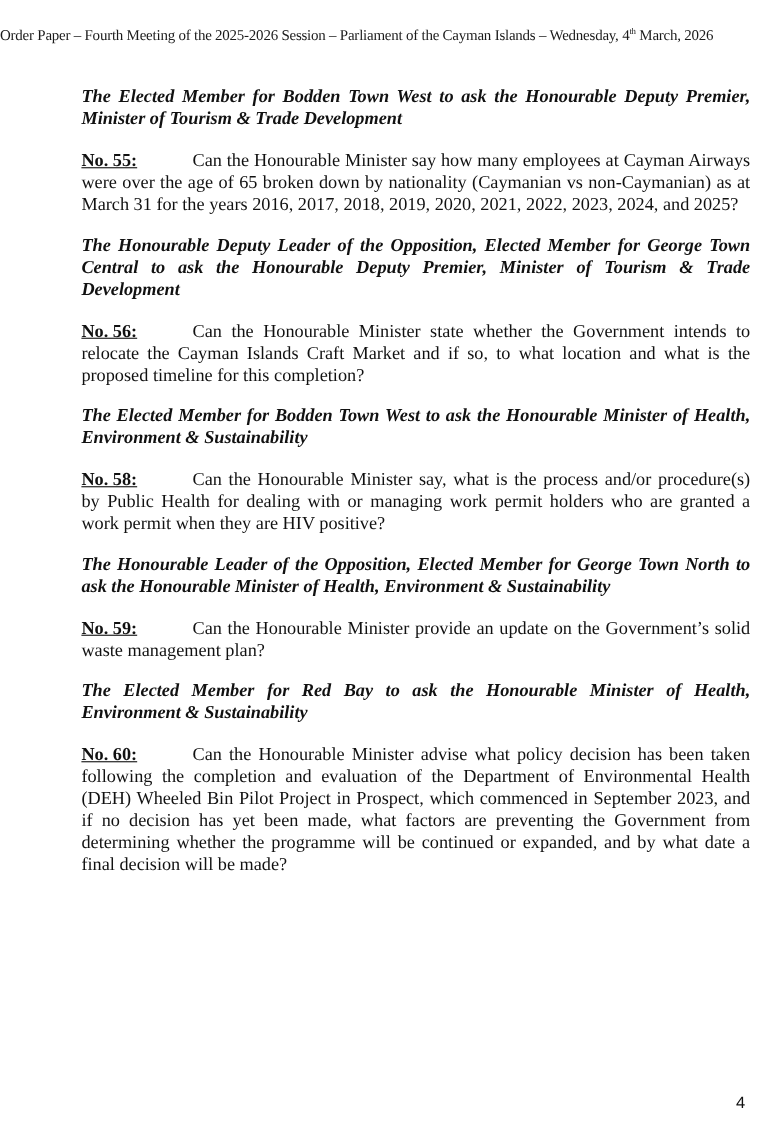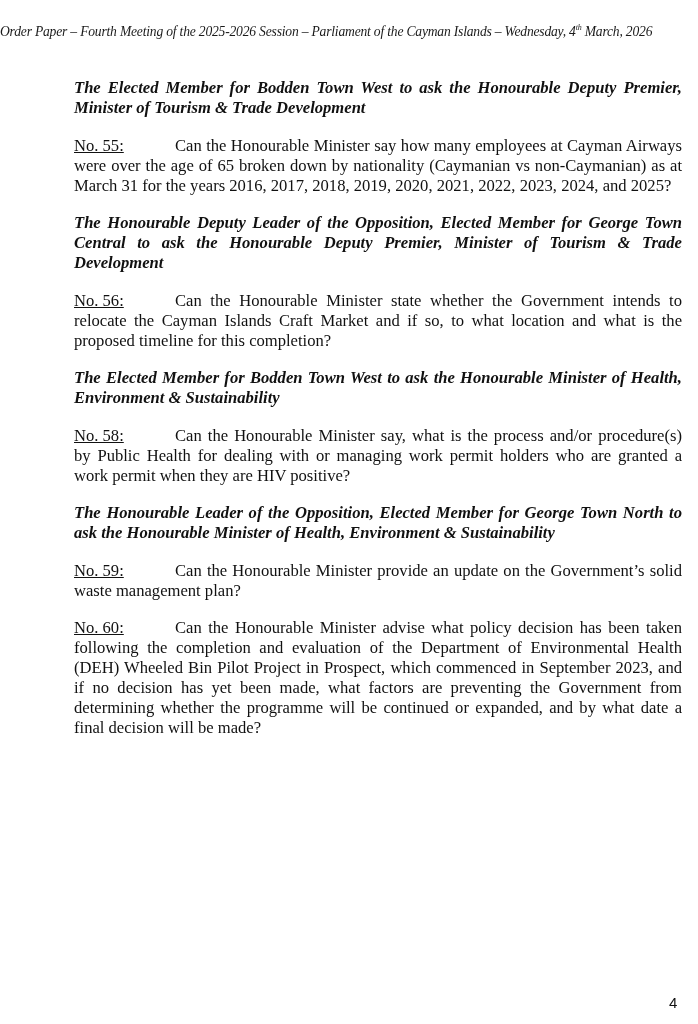--- a/index.html
+++ b/index.html
@@ -10,21 +10,20 @@
     overflow: hidden;
     font-family: "Liberation Serif", "DejaVu Serif", serif;
     color: #111111;
   }
   .header {
     position: absolute;
     top: 24px;
     left: 0;
     width: 631px;
     text-align: center;
-    font-style: italic;
     font-size: 13.6px;
     letter-spacing: -0.2px;
     color: #1a1a1a;
     white-space: nowrap;
   }
   .header sup { font-size: 8px; vertical-align: super; line-height: 0; }
   .content {
     position: absolute;
     top: 78px;
     left: 74px;
@@ -38,21 +37,21 @@
     margin: 0 0 18px 0;
     font-style: italic;
   }
   .question {
     font-size: 16.6px;
     line-height: 20px;
     text-align: justify;
     margin: 0 0 17px 0;
   }
   .qno {
-    font-weight: normal;
+    font-weight: bold;
     text-decoration: underline;
     display: inline-block;
     width: 101px;
   }
   .block { margin: 0; }
   .page-number {
     position: absolute;
     top: 994px;
     left: 669px;
     font-family: "Liberation Sans", "DejaVu Sans", sans-serif;
@@ -84,18 +83,19 @@
     <p class="asker">The Elected Member for Bodden Town West to ask the Honourable Minister of Health, Environment &amp; Sustainability</p>
     <p class="question"><span class="qno">No. 58:</span><span>Can the Honourable Minister say, what is the process and/or procedure(s) by Public Health for dealing with or managing work permit holders who are granted a work permit when they are HIV positive?</span></p>
   </div>
 
   <div class="block">
     <p class="asker">The Honourable Leader of the Opposition, Elected Member for George Town North to ask the Honourable Minister of Health, Environment &amp; Sustainability</p>
     <p class="question"><span class="qno">No. 59:</span><span>Can the Honourable Minister provide an update on the Government’s solid waste management plan?</span></p>
   </div>
 
   <div class="block">
+    <p class="asker">The Elected Member for Red Bay to ask the Honourable Minister of Health, Environment &amp; Sustainability</p>
     <p class="question"><span class="qno">No. 60:</span><span>Can the Honourable Minister advise what policy decision has been taken following the completion and evaluation of the Department of Environmental Health (DEH) Wheeled Bin Pilot Project in Prospect, which commenced in September 2023, and if no decision has yet been made, what factors are preventing the Government from determining whether the programme will be continued or expanded, and by what date a final decision will be made?</span></p>
   </div>
 
 </div>
 
 <div class="page-number">4</div>
 
 </body></html>

